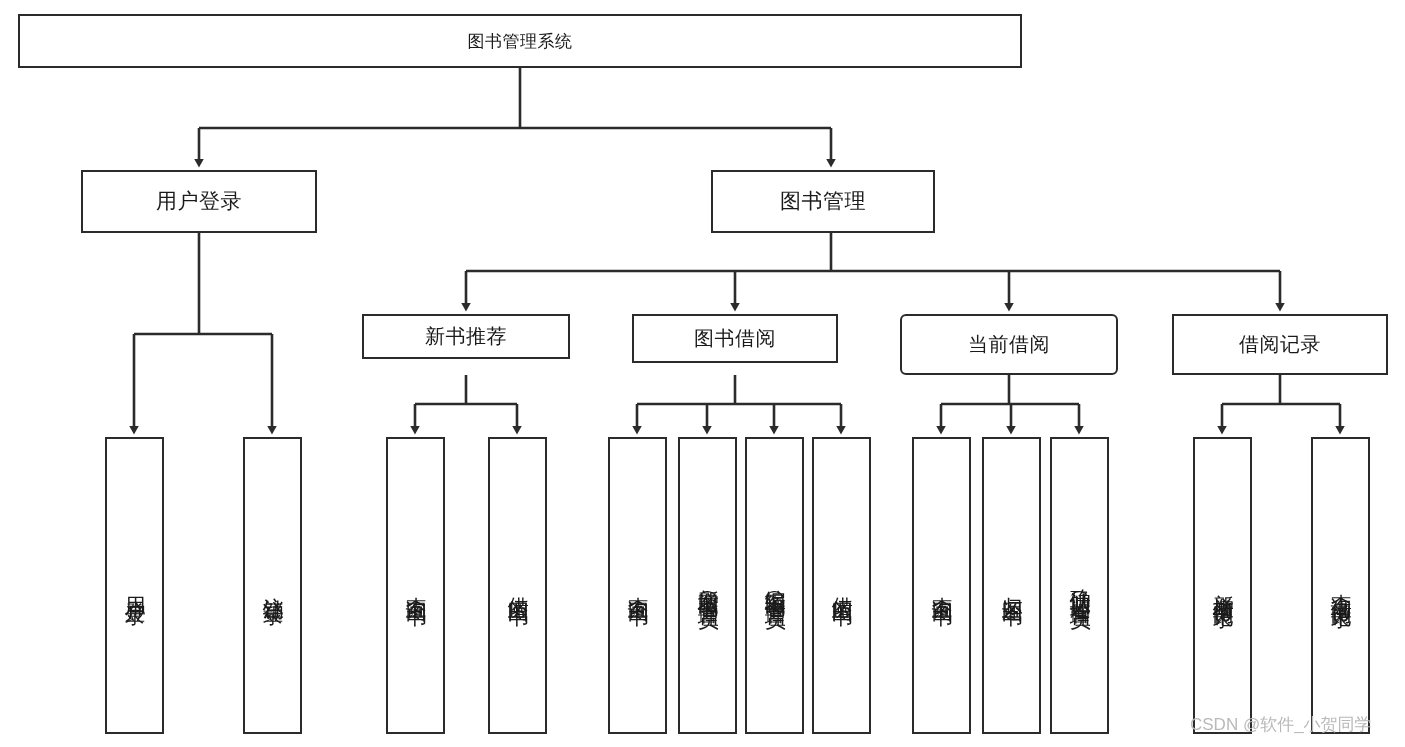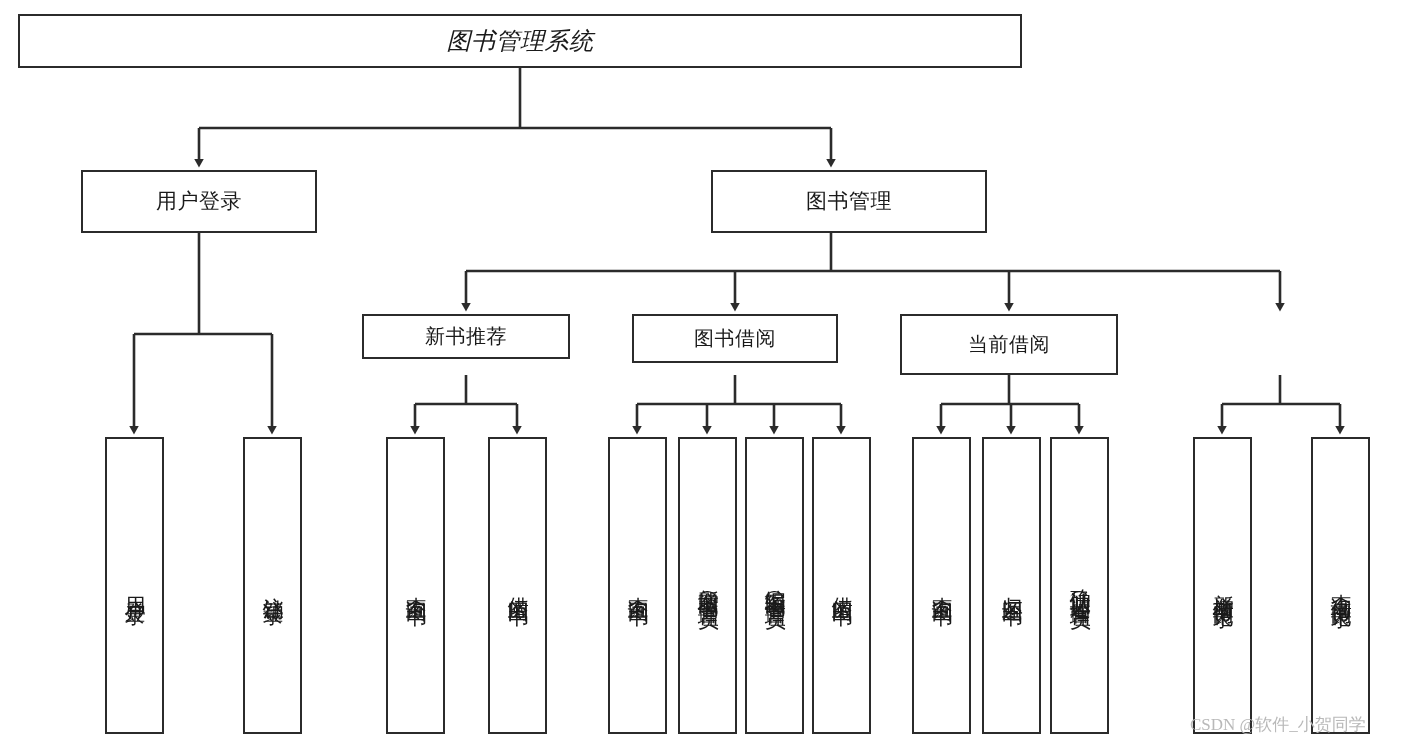--- a/index.html
+++ b/index.html
@@ -37,21 +37,21 @@
     color: #1a1a1a;
   }
   .node-label {
     display: block;
     text-align: center;
     line-height: 1.18;
     letter-spacing: 0.5px;
     white-space: nowrap;
   }
   
-  .node.level-root .node-label { font-size: 24px; font-style: italic; }
+  .node.level-root .node-label { font-size: 17px; }
   .node.level-2 .node-label { font-size: 21px; }
   .node.level-3 .node-label { font-size: 20px; }
   
   .node.leaf {
     align-items: center;
     justify-content: center;
     padding: 8px 0;
   }
   .node.leaf .node-label {
     writing-mode: vertical-rl;
@@ -63,21 +63,21 @@
     white-space: normal;
     max-height: 100%;
   }
   #watermark {
     position: absolute;
     left: 1190px;
     top: 713px;
     font-size: 17px;
     color: #b9b9b9;
     white-space: nowrap;
-    font-family: Liberation Serif, serif;
+    font-family: Liberation Sans, sans-serif;
   }
 </style>
 </head>
 <body>
 
 <div id="diagram-root">
 
   <svg id="edges-layer" viewBox="0 0 1405 747" width="1405" height="747" xmlns="http://www.w3.org/2000/svg">
     <defs>
       <marker id="arrowhead" markerWidth="9" markerHeight="10" refX="1.5" refY="5" orient="auto" markerUnits="userSpaceOnUse">
@@ -128,32 +128,35 @@
     </g>
   </svg>
 
   <div class="node level-root" style="left:18px; top:14px; width:1004px; height:54px;">
     <span class="node-label">图书管理系统</span>
   </div>
 
   <div class="node level-2" style="left:81px; top:170px; width:236px; height:63px;">
     <span class="node-label">用户登录</span>
   </div>
-  <div class="node level-2" style="left:711px; top:170px; width:276px; height:63px;">
+  <div class="node level-2" style="left:711px; top:170px; width:224px; height:63px;">
     <span class="node-label">图书管理</span>
   </div>
 
   <div class="node level-3" style="left:362px; top:314px; width:208px; height:45px;">
     <span class="node-label">新书推荐</span>
   </div>
   <div class="node level-3" style="left:632px; top:314px; width:206px; height:49px;">
     <span class="node-label">图书借阅</span>
   </div>
-  <div class="node level-3" style="left:900px; top:314px; width:218px; height:61px;">
+  <div class="node level-3" style="left:900px; top:314px; width:218px; height:61px;border-radius:6px;">
     <span class="node-label">当前借阅</span>
+  </div>
+  <div class="node level-3" style="left:1172px; top:314px; width:216px; height:61px;">
+    <span class="node-label">借阅记录</span>
   </div>
 
   <div class="node leaf" style="left:105px; top:437px; width:59px; height:297px;">
     <span class="node-label">用户登录</span>
   </div>
   <div class="node leaf" style="left:243px; top:437px; width:59px; height:297px;">
     <span class="node-label">注销登录</span>
   </div>
 
   <div class="node leaf" style="left:386px; top:437px; width:59px; height:297px;">

